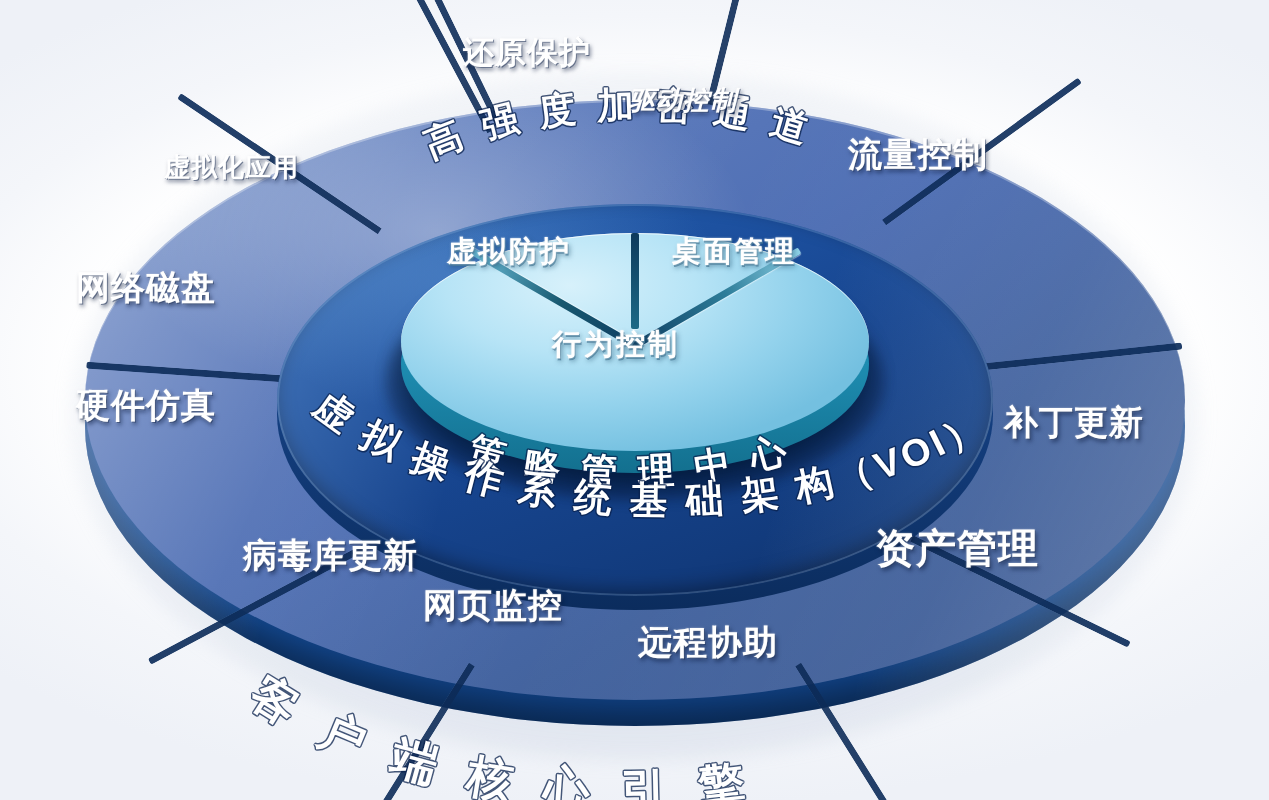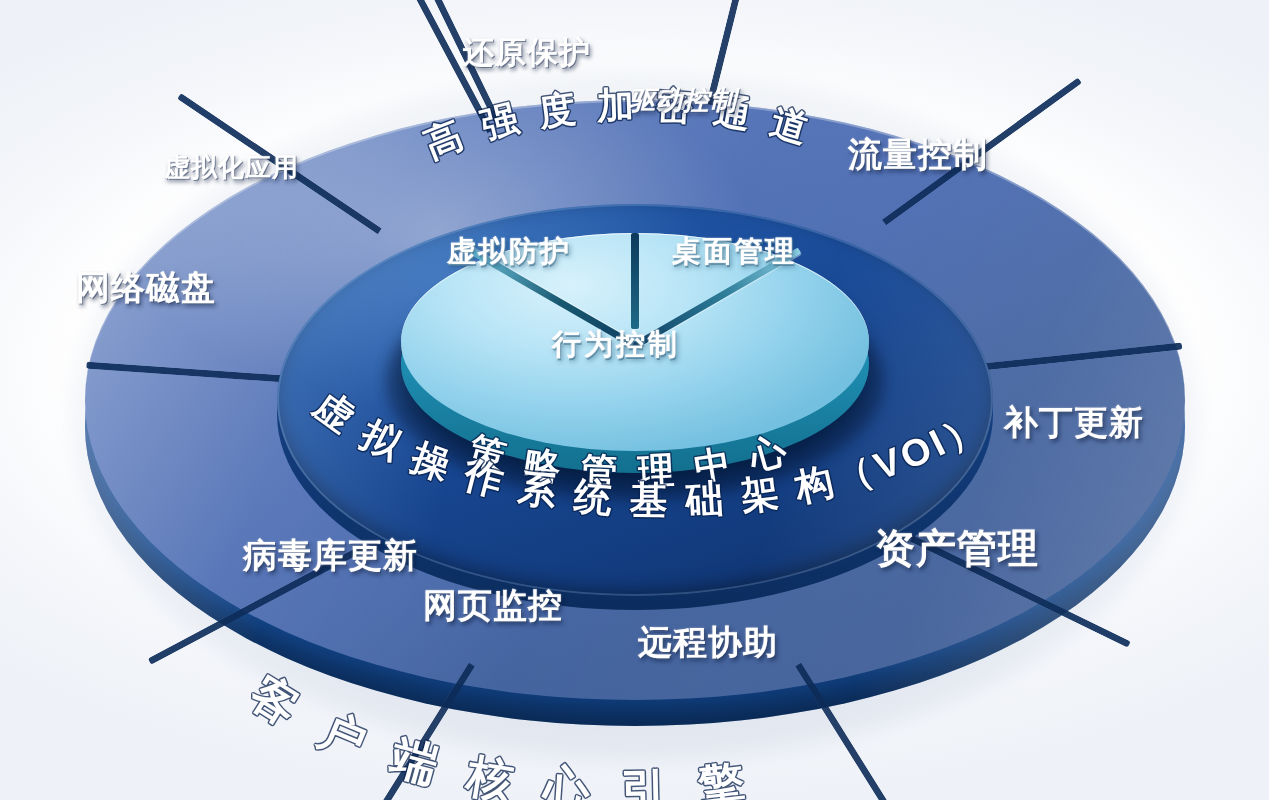--- a/index.html
+++ b/index.html
@@ -252,18 +252,19 @@
   <div class="lbl" style="left:1004px; top:400px; font-size:34px;">补丁更新</div>
 
   <div class="lbl" style="left:875px; top:521px; font-size:40px;">资产管理</div>
 
   <div class="lbl" style="left:638px; top:620px; font-size:34px;">远程协助</div>
 
   <div class="lbl" style="left:423px; top:583px; font-size:34px;text-align:center;">网页监控</div>
 
   <div class="lbl" style="left:243px; top:533px; font-size:34px;">病毒库更新</div>
 
+  <div class="lbl" style="left:76px; top:383px; font-size:34px;">硬件仿真</div>
 
   <div class="lbl" style="left:76px; top:265px; font-size:34px;">网络磁盘</div>
 
   <div class="lbl" style="left:164px; top:150px; font-size:26px;">虚拟化应用</div>
 
 </div>
 
 </body></html>

